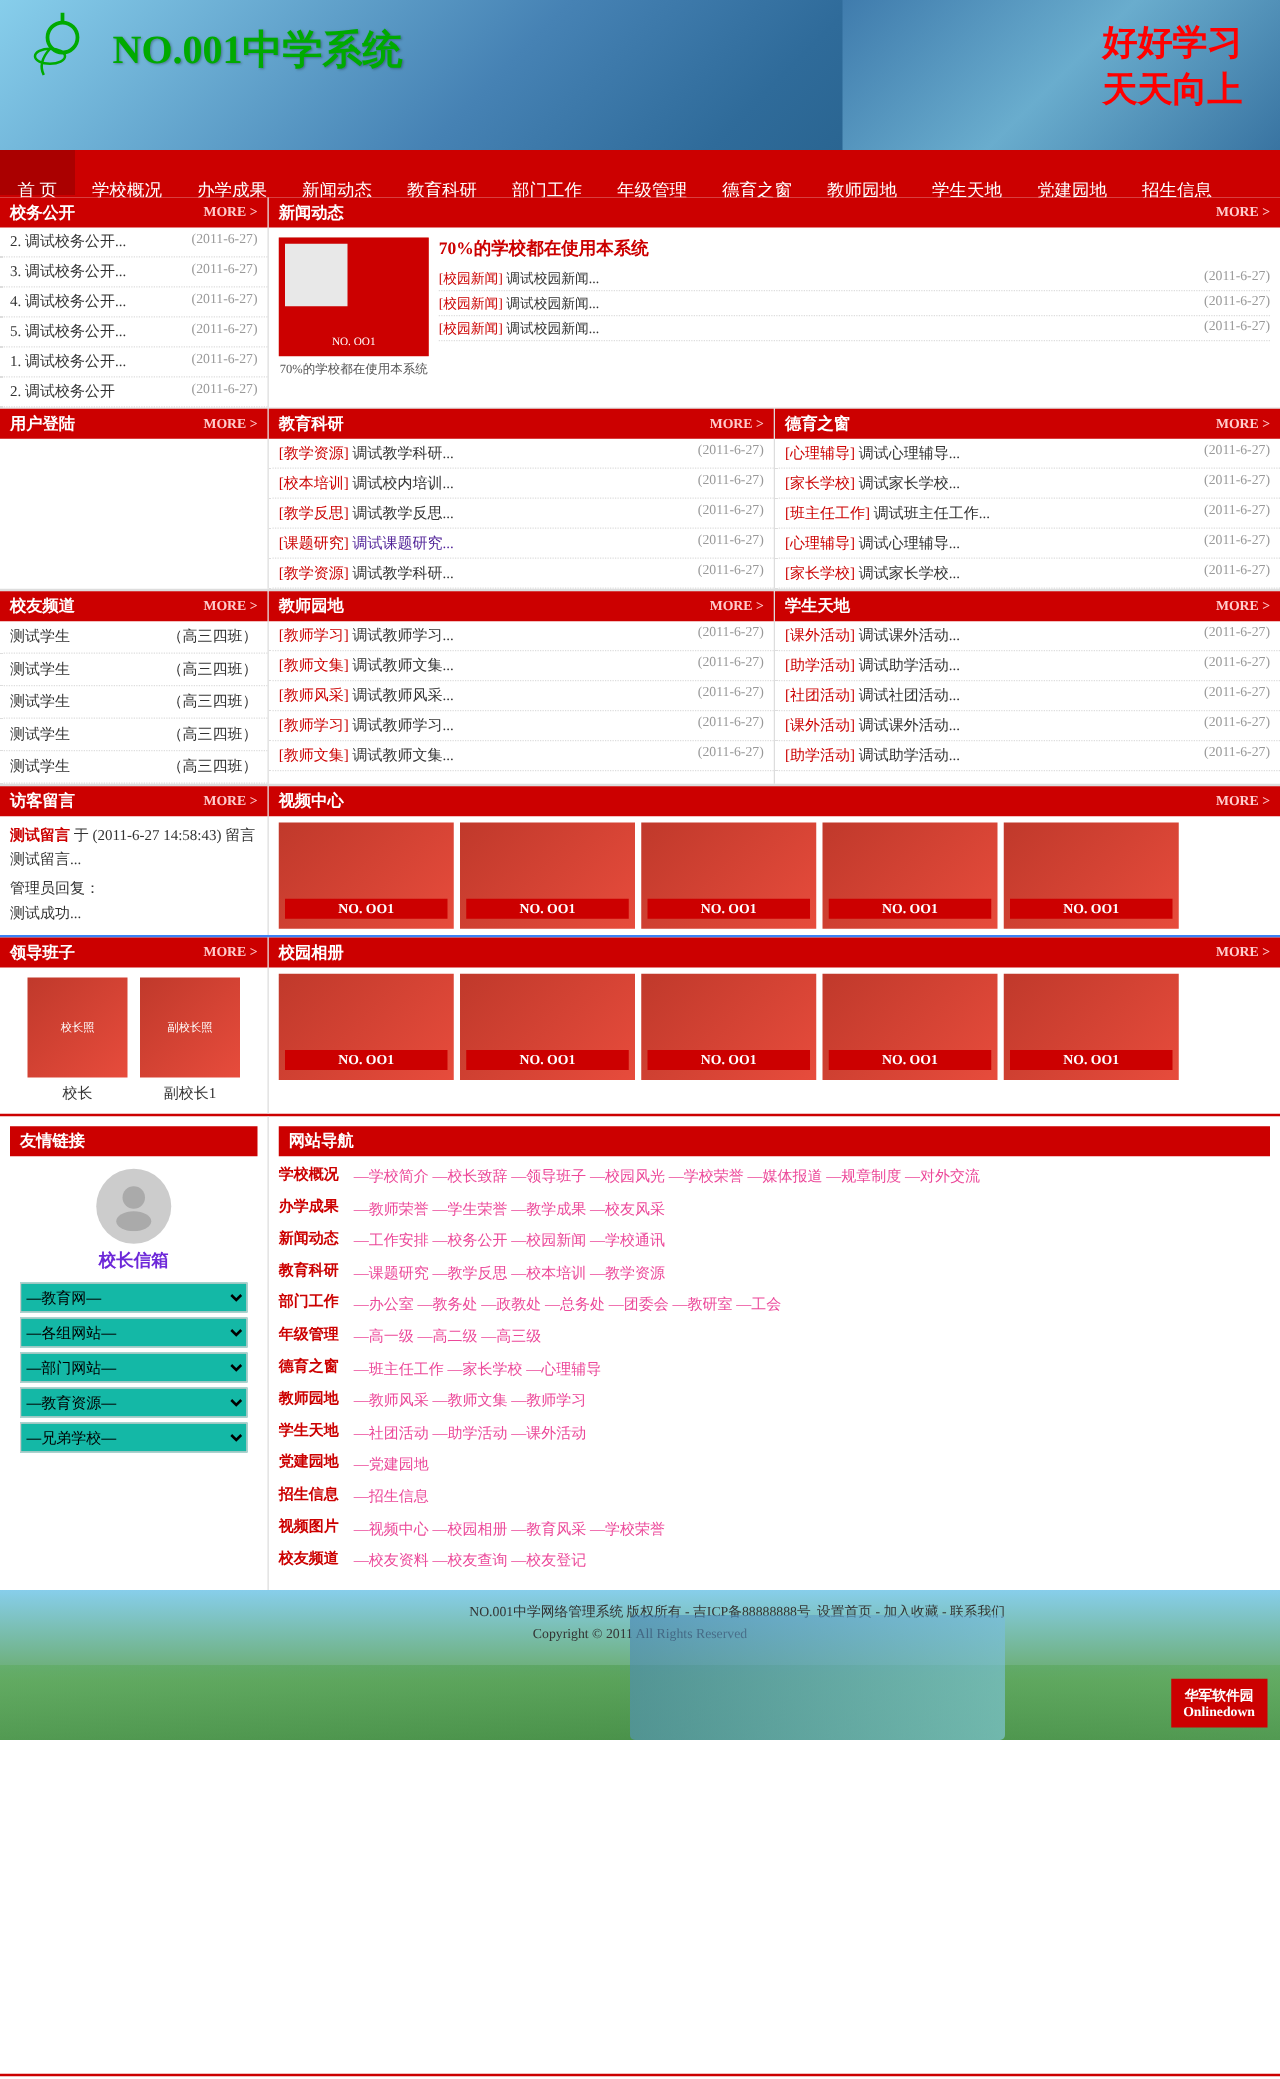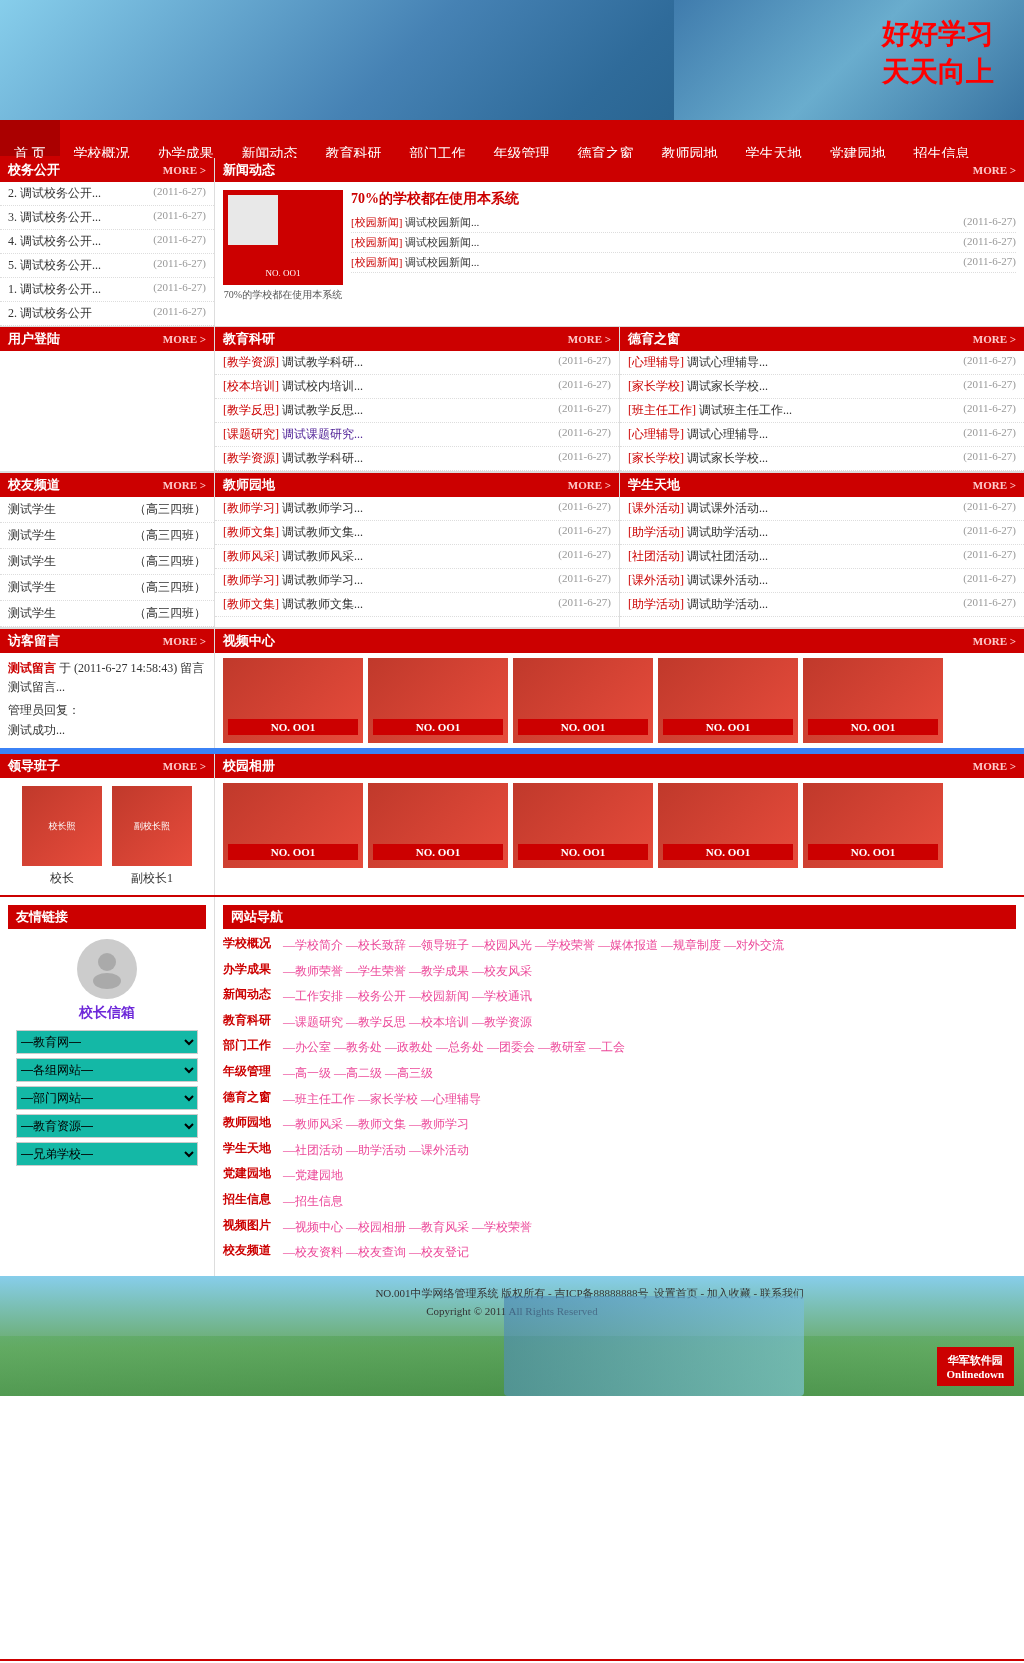--- a/index.html
+++ b/index.html
@@ -87,20 +87,29 @@
     
     .edu-section-row { display: flex; border-top: 1px solid #ddd; border-bottom: 1px solid #ddd; }
 
     .tag-bracket { color: #cc0000; }
   </style>
 </head>
 <body>
 
 <div class="header">
   <div class="school-img-placeholder"></div>
+  <div class="header-logo">
+    <svg class="header-logo-icon" viewBox="0 0 60 60">
+      <circle cx="30" cy="20" r="12" fill="none" stroke="#00aa00" stroke-width="3"></circle>
+      <line x1="30" y1="8" x2="30" y2="0" stroke="#00aa00" stroke-width="3"></line>
+      <ellipse cx="20" cy="35" rx="12" ry="6" fill="none" stroke="#00aa00" stroke-width="2"></ellipse>
+      <path d="M20 29 Q10 40 15 50" fill="none" stroke="#00aa00" stroke-width="2"></path>
+    </svg>
+    <div class="header-title">NO.001中学系统</div>
+  </div>
   <div class="header-slogan">
     <div class="header-slogan-line1">好好学习</div>
     <div class="header-slogan-line2">天天向上</div>
   </div>
 </div>
 
 <div class="nav">
   <div class="nav-item active">首 页</div>
   <div class="nav-item">学校概况</div>
   <div class="nav-item">办学成果</div>
@@ -381,21 +390,21 @@
       <div class="video-thumb" style="position:relative;background:linear-gradient(135deg,#c0392b,#e74c3c);width:140px;height:85px;">
         <div style="background:#cc0000;color:white;font-size:11px;font-weight:bold;padding:2px 8px;position:absolute;bottom:8px;left:5px;right:5px;text-align:center;">NO. OO1</div>
       </div>
       <div class="video-thumb" style="position:relative;background:linear-gradient(135deg,#c0392b,#e74c3c);width:140px;height:85px;">
         <div style="background:#cc0000;color:white;font-size:11px;font-weight:bold;padding:2px 8px;position:absolute;bottom:8px;left:5px;right:5px;text-align:center;">NO. OO1</div>
       </div>
     </div>
   </div>
 </div>
 
-<div style="display:flex;border-top:6px solid #3b82f6;">
+<div style="display:flex;border-top:2px solid #3b82f6;">
 
   <div style="width:215px;border-right:1px solid #ddd;">
     <div class="section-header">
       <span>领导班子</span>
       <span class="more">MORE &gt;</span>
     </div>
     <div class="leader-row">
       <div class="leader-item">
         <div class="leader-img" style="background:linear-gradient(135deg,#c0392b,#e74c3c);width:80px;height:80px;display:flex;align-items:center;justify-content:center;color:white;font-size:9px;">
           <span style="background:#cc0000;padding:1px 4px;font-size:9px;position:absolute;bottom:2px;left:0;right:0;text-align:center;"></span>

